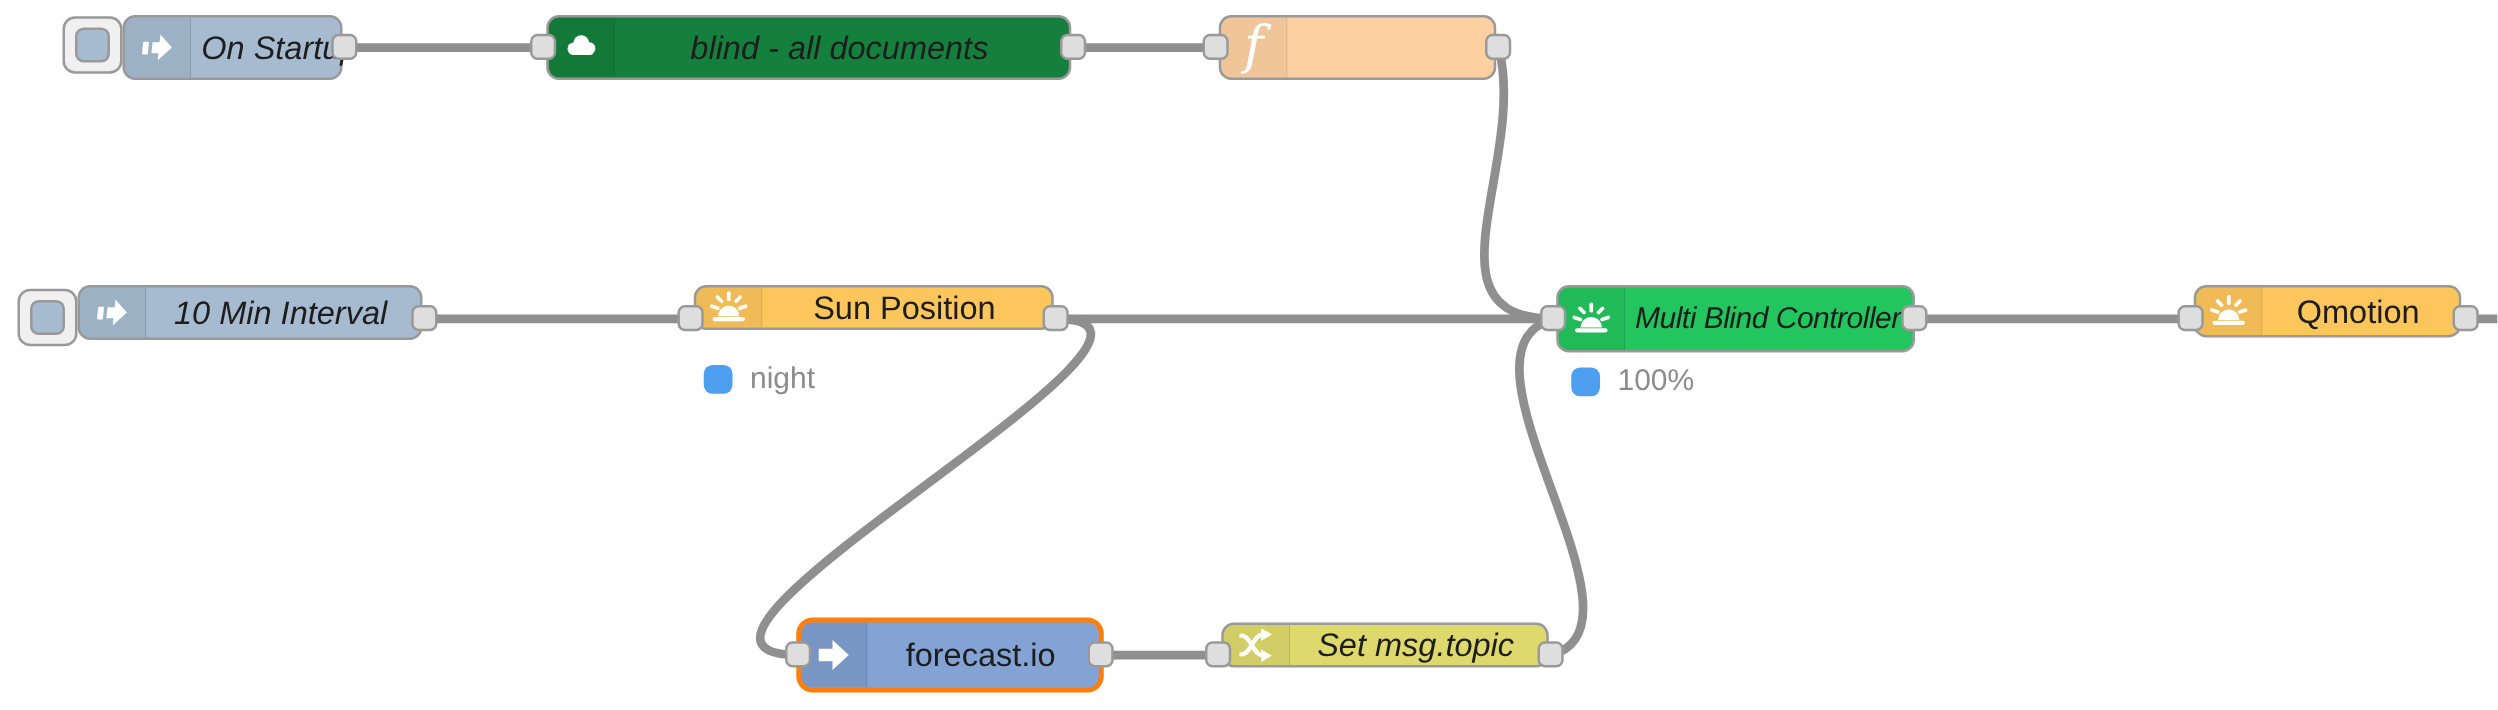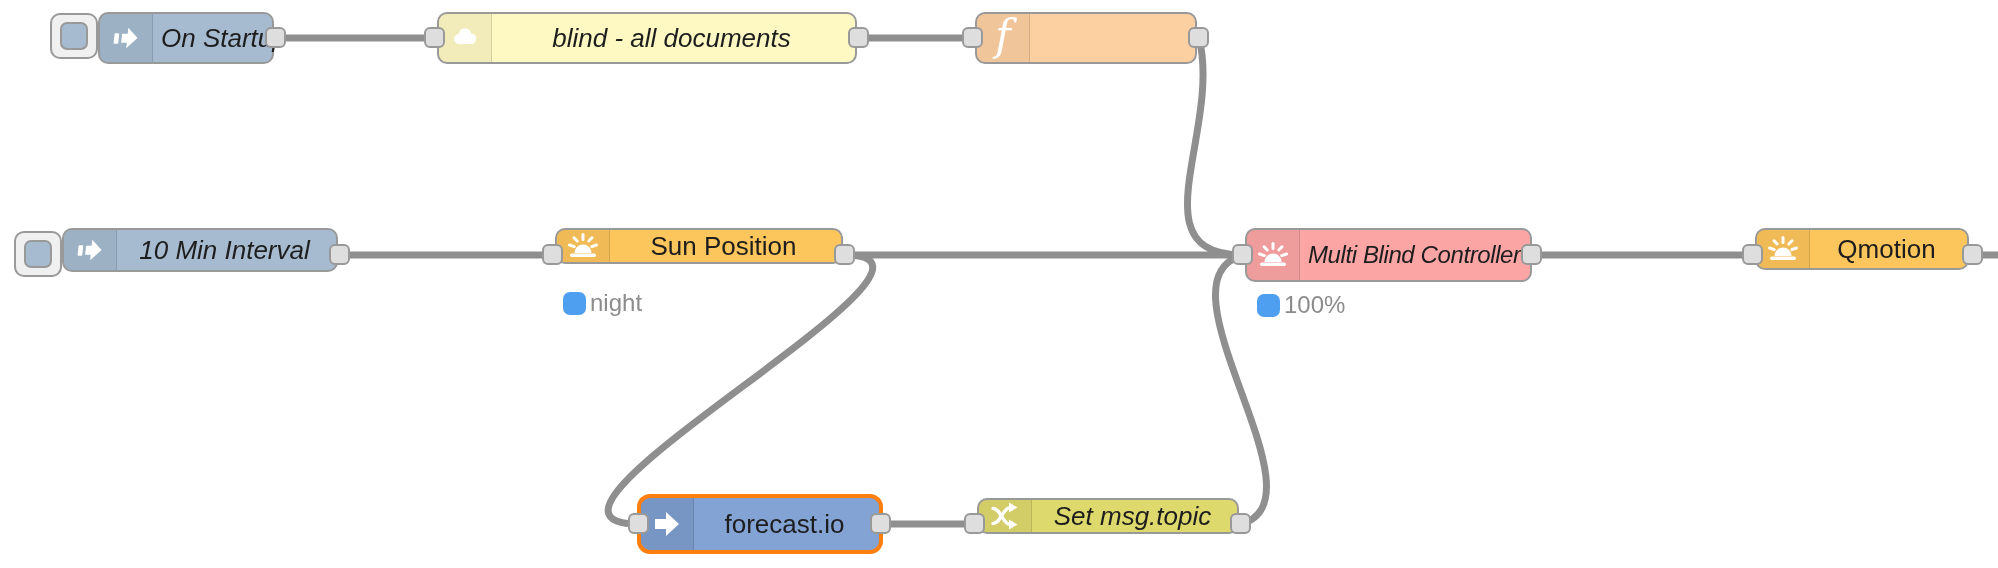--- a/index.html
+++ b/index.html
@@ -36,21 +36,21 @@
     position:absolute;z-index:2;width:48px;height:46px;box-sizing:border-box;
     background:#f0f0f0;border:2px solid #999;border-radius:10px;
   }
   .inject-inner{
     position:absolute;left:8px;top:7px;width:28px;height:28px;box-sizing:border-box;
     background:#a6bbcf;border:2px solid #999;border-radius:7px;
   }
 
   .status{position:absolute;z-index:3;display:flex;align-items:center;}
   .status-dot{width:23px;height:23px;border-radius:7px;background:#4f9ff0;flex:0 0 23px;}
-  .status-text{margin-left:4px;font-size:24px;color:#8c8c8c;}
+  .status-text{margin-left:14px;font-size:24px;color:#8c8c8c;}
 
   .ficon{font-family:"DejaVu Serif","Liberation Serif",serif;font-style:italic;
          font-size:42px;color:#fff;line-height:1;margin-top:-4px;}
 </style>
 </head>
 <body>
 
 <div class="canvas">
 
   <svg class="wires" width="1998" height="568">
@@ -78,21 +78,21 @@
       <svg width="30" height="30" viewBox="0 0 32 32">
           <g fill="#fff" transform="skewX(-6) translate(3,0)">
         <rect x="2" y="11" width="5" height="11" rx="1"></rect>
         <polygon points="10,11.5 16,11.5 16,5 27,16 16,27 16,21 10,21"></polygon>
       </g>
         </svg>
     </span>
     <span class="label">On Startup</span>
   </div>
 
-  <div class="node italic" style="left:437px;top:12px;width:420px;height:52px;background:#fef9c3;">
+  <div class="node italic" style="left:437px;top:12px;width:420px;height:52px;background:#15803d;">
     <span class="icon-section">
       <svg width="36" height="36" viewBox="0 0 36 36">
           <g fill="#fff">
         <circle cx="12" cy="19" r="5"></circle>
             <circle cx="18" cy="14.5" r="6.3"></circle>
         <circle cx="24.5" cy="18.5" r="4.8"></circle>
             <rect x="9" y="17.5" width="19" height="6.5" rx="3.2"></rect>
       </g>
         </svg>
     </span>
@@ -127,21 +127,21 @@
             <path d="M9,9.8 L12.2,13"></path>
             <path d="M27,9.8 L23.8,13"></path>
           <path d="M4.5,17 L9.3,18.6"></path>
             <path d="M31.5,17 L26.7,18.6"></path>
         </g>
       </svg>
     </span>
     <span class="label">Sun Position</span>
   </div>
 
-  <div class="node italic" style="left:1245px;top:228px;width:287px;height:54px;background:#fca5a5;">
+  <div class="node italic" style="left:1245px;top:228px;width:287px;height:54px;background:#22c55e;">
     <span class="icon-section">
       <svg width="36" height="36" viewBox="0 0 36 36">
         <path fill="#fff" d="M9.5,25 a8.5,8.5 0 0 1 17,0 z"></path>
         <rect fill="#fff" x="5" y="25.5" width="26" height="3.4" rx="1.7"></rect>
         <g stroke="#fff" stroke-width="3" stroke-linecap="round">
           <path d="M18,6.5 V11.5"></path>
             <path d="M9,9.8 L12.2,13"></path>
             <path d="M27,9.8 L23.8,13"></path>
           <path d="M4.5,17 L9.3,18.6"></path>
             <path d="M31.5,17 L26.7,18.6"></path>

